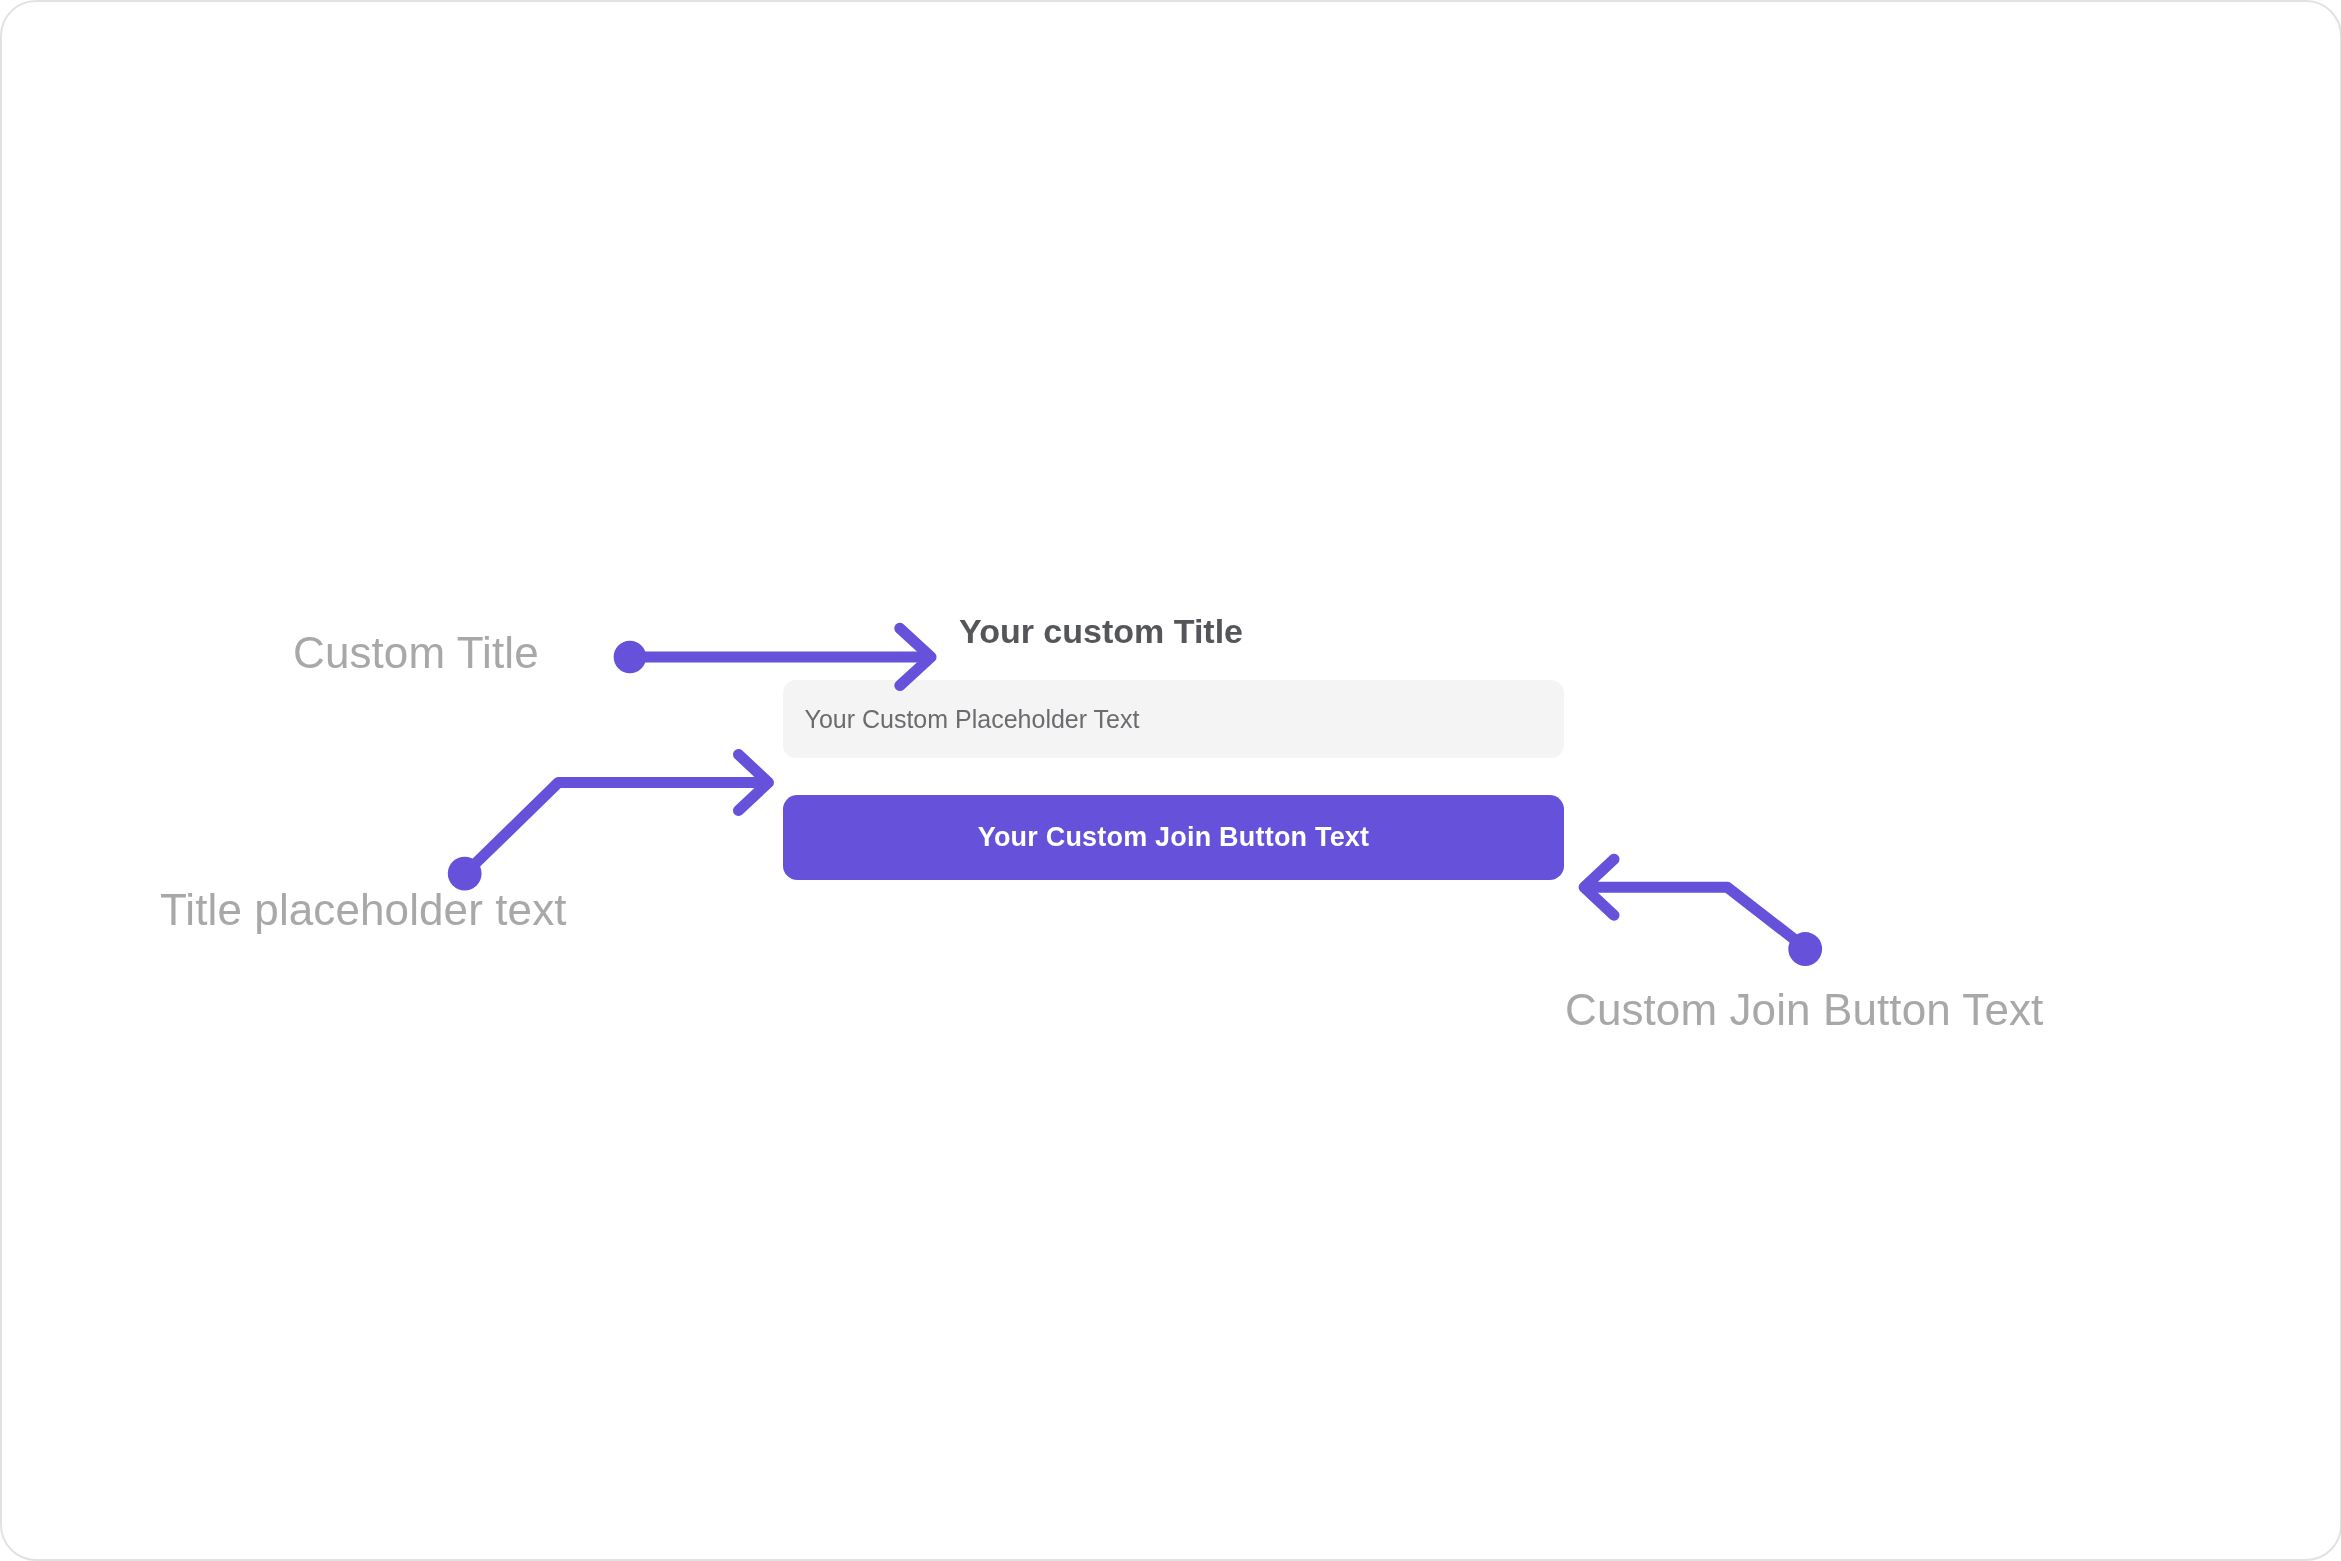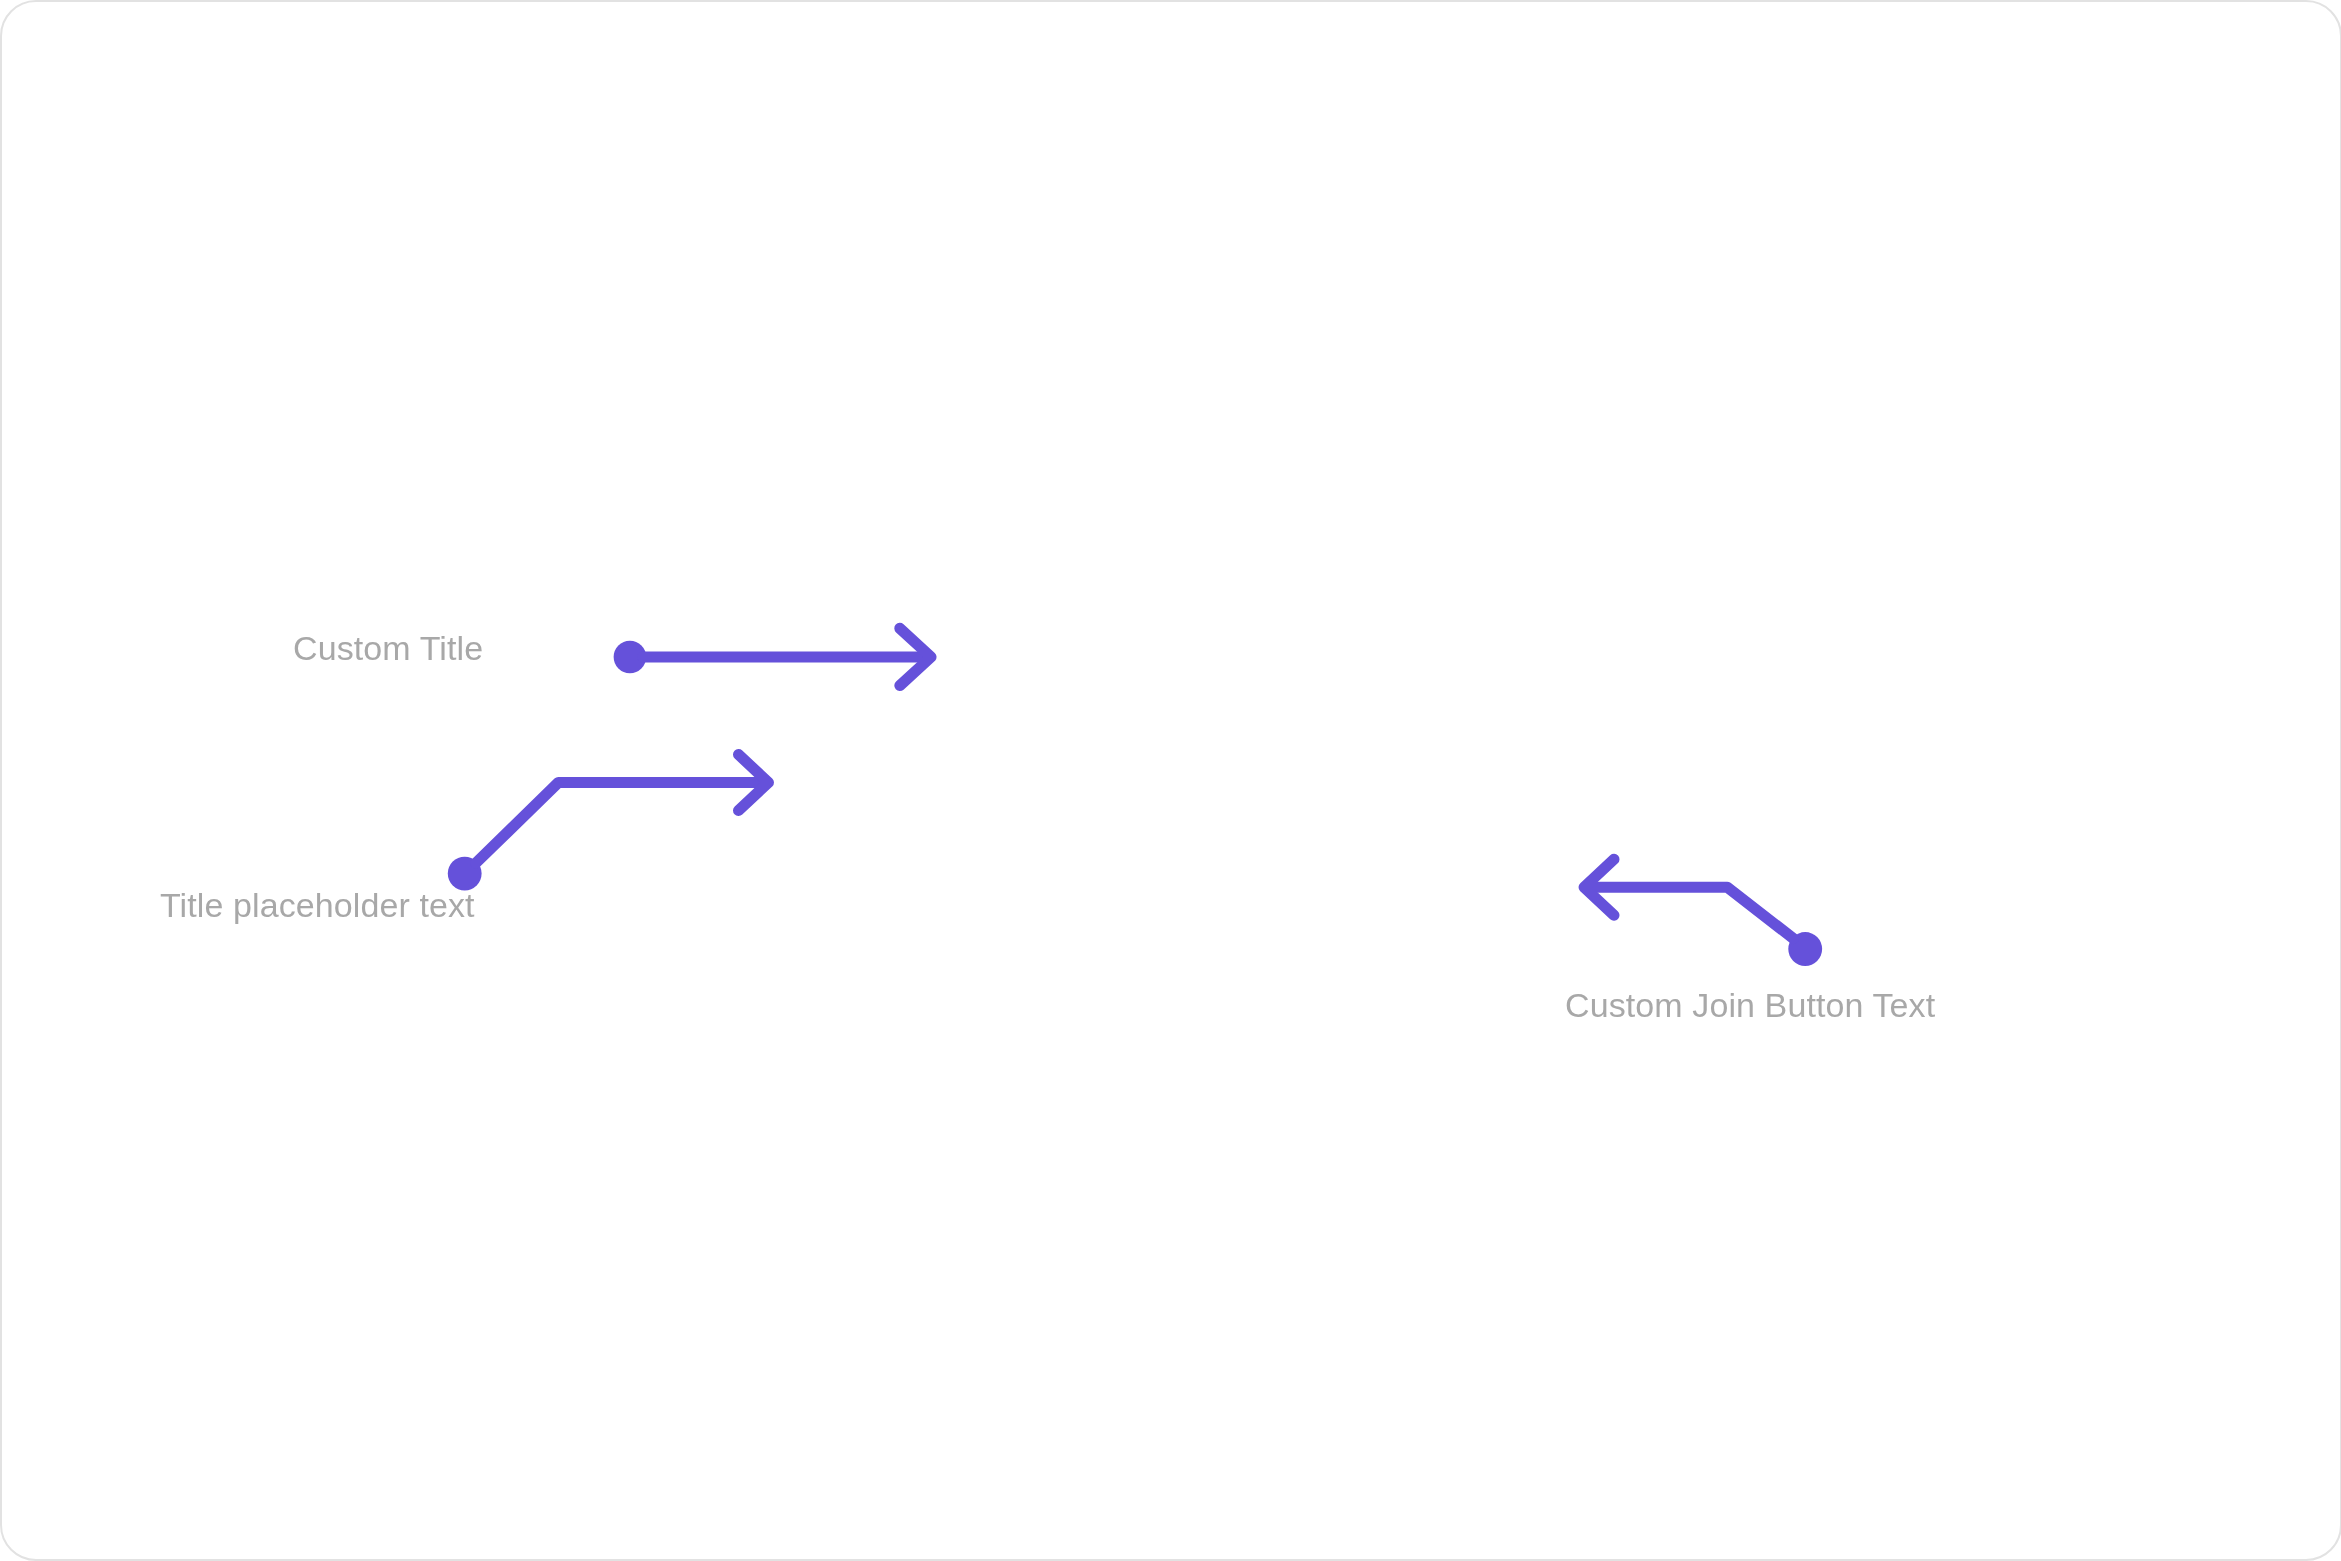--- a/index.html
+++ b/index.html
@@ -19,21 +19,21 @@
     box-sizing: border-box;
     border: 2px solid #e2e2e2;
     border-radius: 36px;
     overflow: hidden;
   }
 
   
   .anno-label {
     position: absolute;
     color: #a8a8a8;
-    font-size: 34px;
+    font-size: 44px;
     font-weight: 400;
     line-height: 1;
     white-space: nowrap;
     letter-spacing: 0.1px;
   }
   #anno-title-label   { left: 291px;  top: 629px; }
   #anno-ph-label      { left: 158px;  top: 886px; }
   #anno-btn-label     { left: 1563px; top: 986px; }
 
   
@@ -103,20 +103,28 @@
 <body>
 
 <div id="screen">
 
   <div class="anno-label" id="anno-title-label">Custom Title</div>
 
   <div class="anno-label" id="anno-ph-label">Title placeholder text</div>
 
   <div class="anno-label" id="anno-btn-label">Custom Join Button Text</div>
 
+  <div id="widget">
+
+    <h1 id="widget-title">Your custom Title</h1>
+
+    <input id="widget-input" type="text" placeholder="Your Custom Placeholder Text" style="">
+
+    <button id="widget-button">Your Custom Join Button Text</button>
+  </div>
 
   <svg id="arrows" viewBox="0 0 3600 2400">
 
     <g>
       <circle cx="965" cy="1007" r="25" fill="#6551da"></circle>
       <path d="M 985 1007 L 1420 1007" stroke="#6551da" stroke-width="17" fill="none" stroke-linecap="round"></path>
       <path d="M 1380 963 L 1428 1007 L 1380 1051" stroke="#6551da" stroke-width="17" fill="none" stroke-linecap="round" stroke-linejoin="round"></path>
     </g>
 
     <g>

